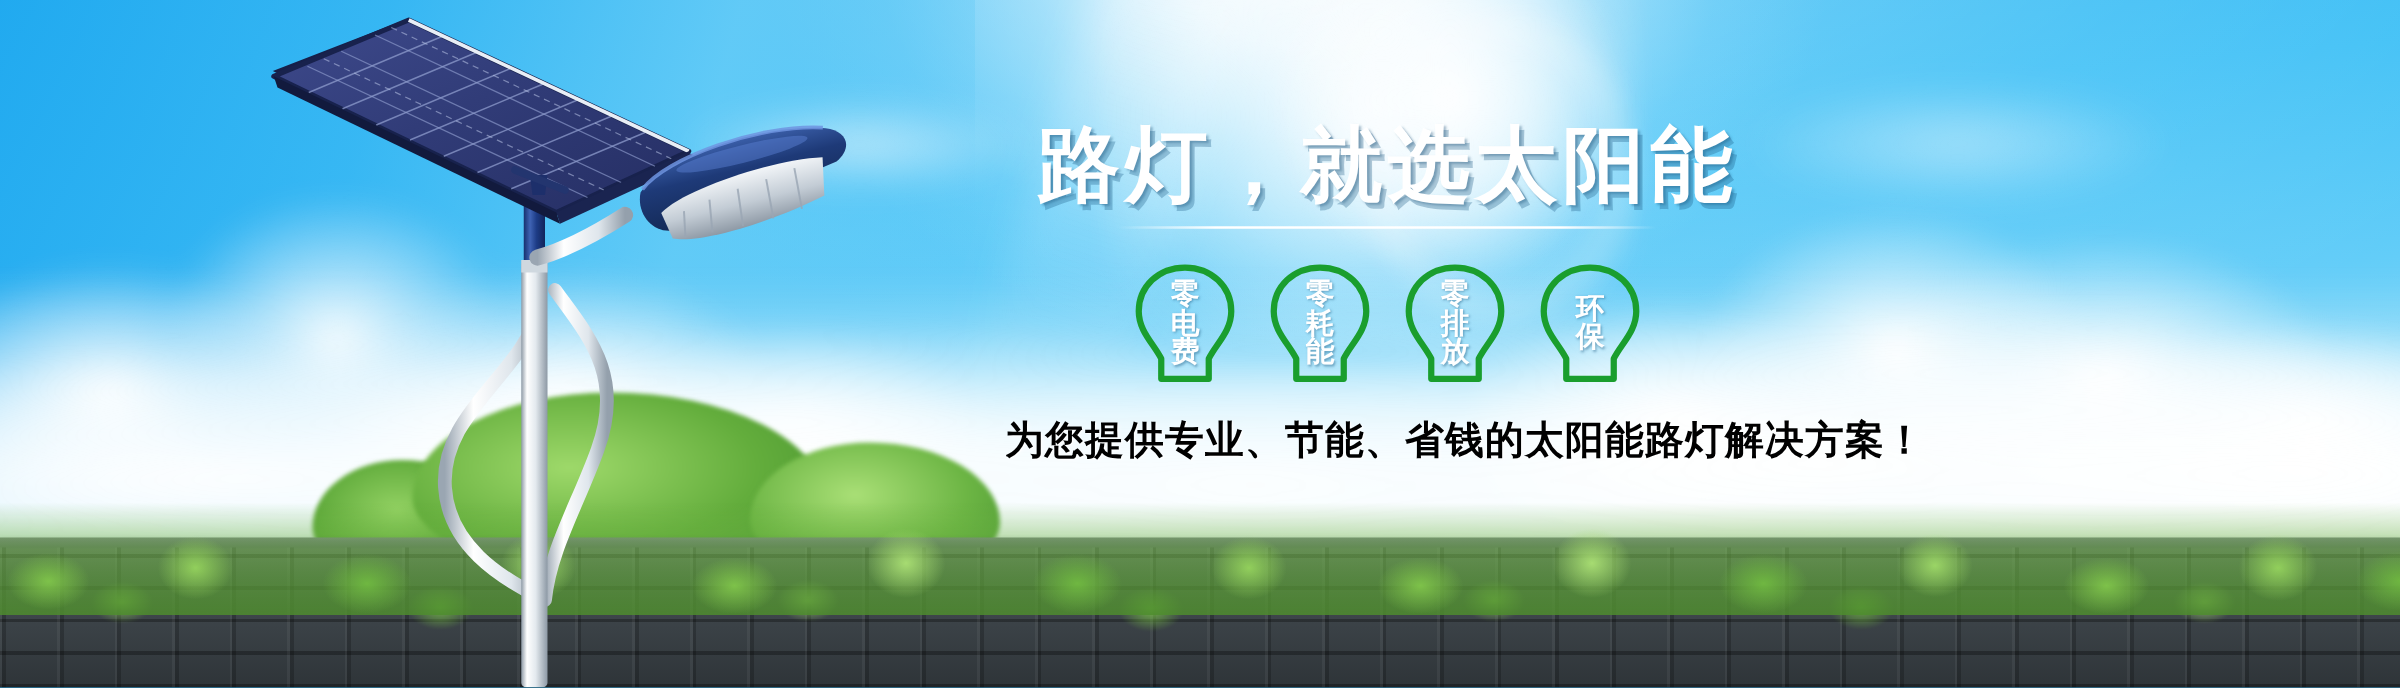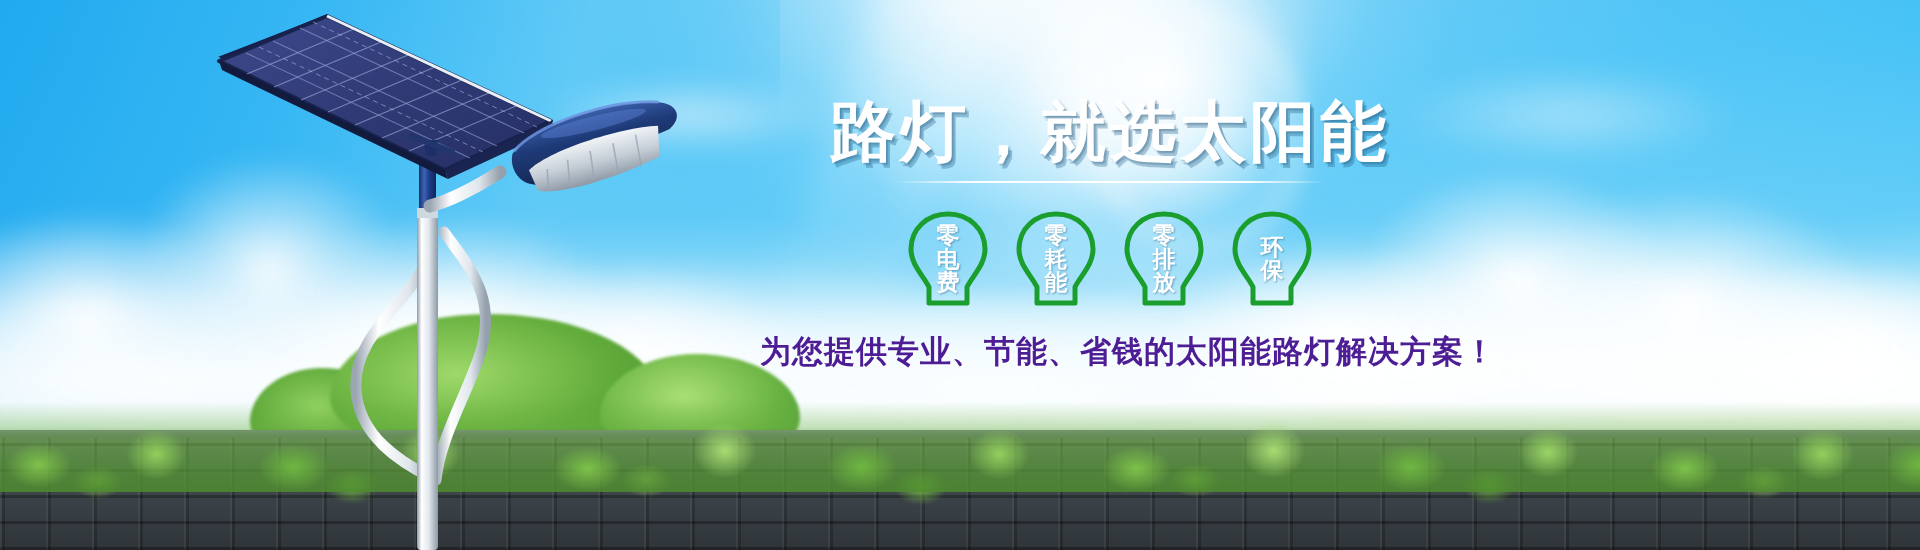--- a/index.html
+++ b/index.html
@@ -207,22 +207,23 @@
     text-shadow:1px 1px 2px rgba(20,80,120,.45);
   }
   .badge .w{
     font-size:23px; font-weight:bold; color:#ffffff;
     text-shadow:1px 1px 2px rgba(20,80,120,.45);
   }
 
   .subtitle{
     margin-top:22px;
     font-size:31px; font-weight:bold;
-    color:#4c1d95; letter-spacing:1px; white-space:nowrap;
+    color:#000000; letter-spacing:1px; white-space:nowrap;
     text-shadow:1px 1px 0 rgba(255,255,255,.75), 2px 2px 3px rgba(255,255,255,.45);
+    margin-left:44px;
   }
 </style>
 </head>
 <body>
 
 <div class="banner">
 
   <div class="sky"></div>
   <div class="sky-left"></div>
 

